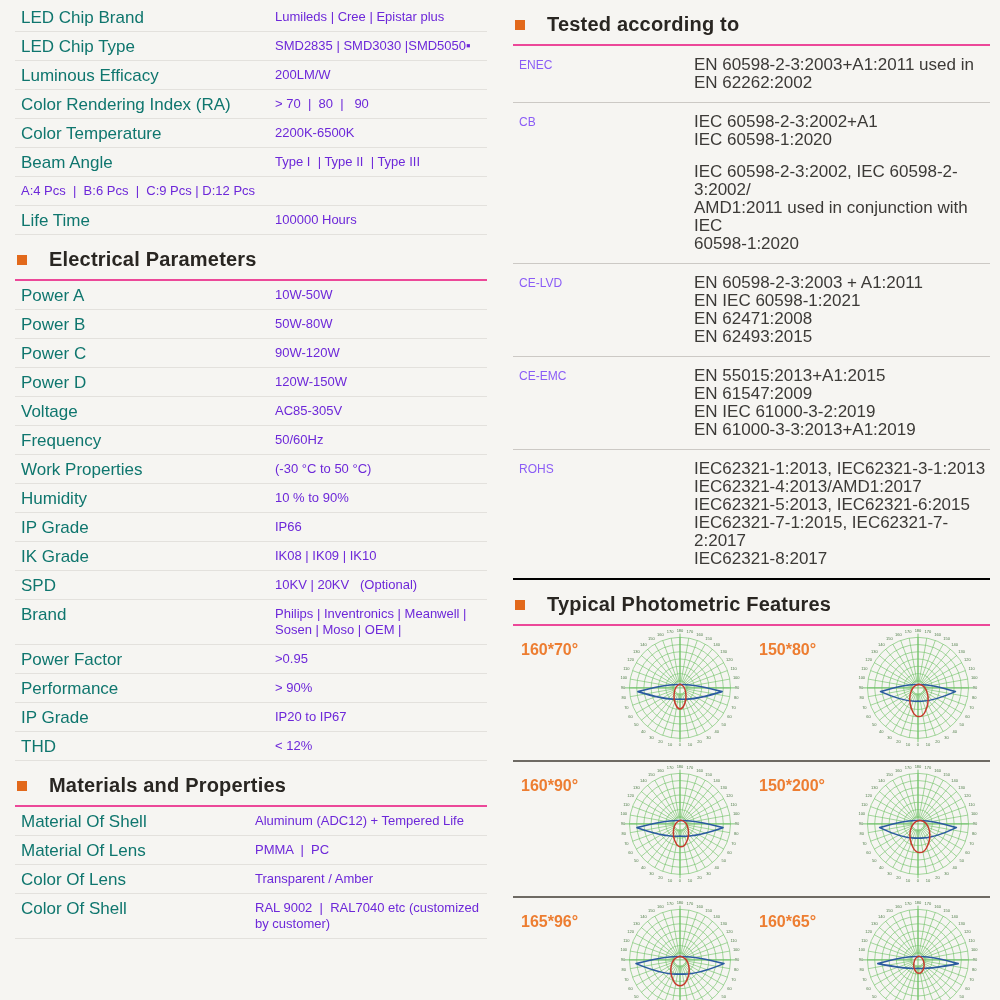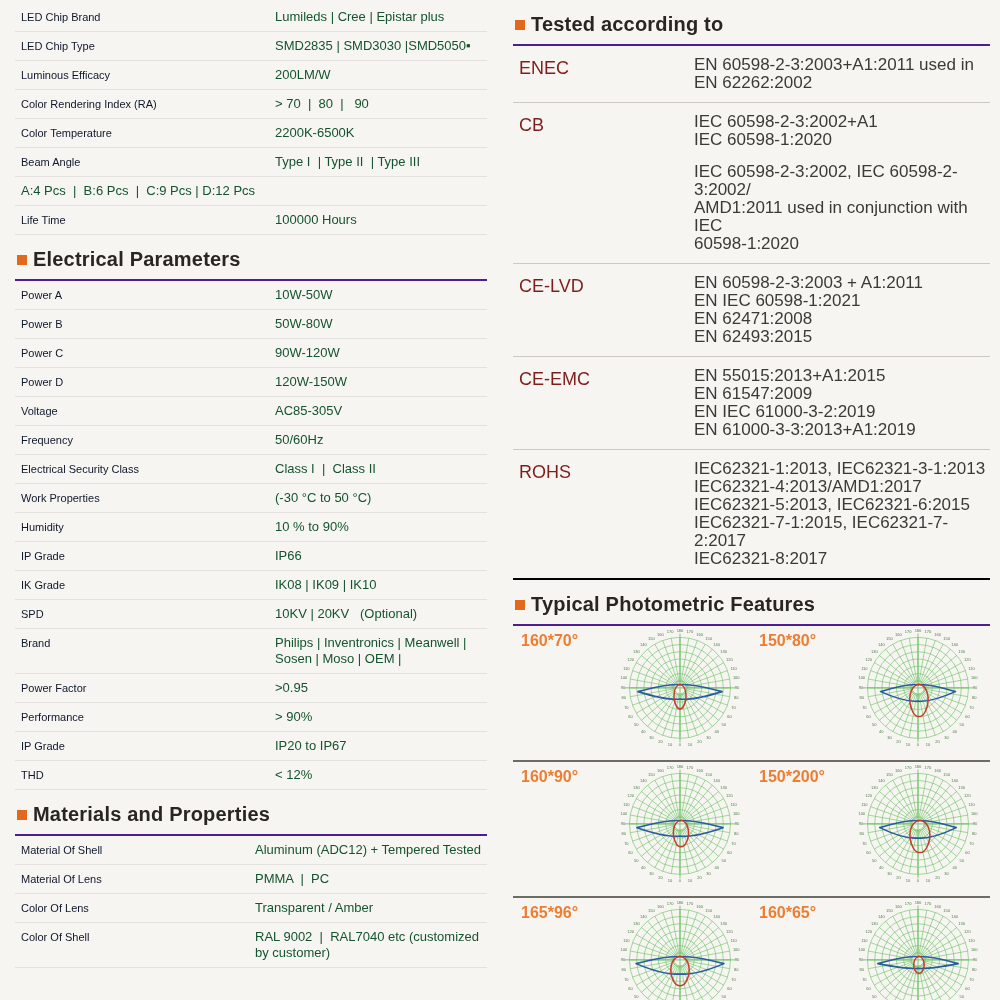--- a/index.html
+++ b/index.html
@@ -6,45 +6,45 @@
   body{
     width:1000px;height:1000px;position:relative;overflow:hidden;
     background:#f6f5f2;color:#3c3a37;
     font-family:"Liberation Sans","DejaVu Sans",sans-serif;
   }
   .col{position:absolute;top:0}
   #left-col{left:15px;width:472px;padding-top:3px}
   #right-col{left:513px;width:477px}
 
   
-  .sec-head{display:flex;align-items:center;gap:6px;padding:13px 0 8px 2px;
-            border-bottom:2px solid #4c1d95}
+  .sec-head{display:flex;align-items:center;gap:22px;padding:13px 0 8px 2px;
+            border-bottom:2px solid #ec4899}
   .sec-head .bullet{width:10px;height:10px;background:#e2691c;flex:none}
   .sec-head .sec-title{font-size:20px;font-weight:700;color:#292622;letter-spacing:.2px}
 
   
   .spec-row{display:flex;align-items:flex-start;border-bottom:1px solid #e3e1dd;
             padding:6px 0 6px 6px}
-  .spec-row .lbl{width:254px;flex:none;font-size:11px;color:#0f172a;line-height:15px;padding-top:1px}
-  .spec-row .val{flex:1;font-size:13px;color:#14532d;line-height:16px;white-space:pre-wrap}
+  .spec-row .lbl{width:254px;flex:none;font-size:17px;color:#0f766e;line-height:15px;padding-top:1px}
+  .spec-row .val{flex:1;font-size:13px;color:#6d28d9;line-height:16px;white-space:pre-wrap}
   .mat .spec-row .lbl{width:234px}
 
   
   .cert-row{display:flex;align-items:flex-start;border-bottom:1px solid #ccc9c5;
             padding:10px 0 10px 6px}
   .cert-row.last{border-bottom:2px solid #000000}
-  .cert-row .cname{width:175px;flex:none;font-size:18px;color:#7f1d1d;padding-top:2px}
+  .cert-row .cname{width:175px;flex:none;font-size:12px;color:#8b5cf6;padding-top:2px}
   .cert-row .clines{flex:1;font-size:17px;color:#3c3a37;line-height:18px;white-space:pre-wrap}
   .cert-row .clines .gap{height:14px}
 
   
   .photo-row{display:flex;height:134px}
   .photo-row.sep{border-bottom:2px solid #6e6a64}
   .photo-cell{width:238px;display:flex;flex:none}
-  .photo-label{width:88px;flex:none;padding:6px 0 0 8px;font-size:16px;font-weight:700;color:#ed7d31}
+  .photo-label{width:88px;flex:none;padding:15px 0 0 8px;font-size:16px;font-weight:700;color:#ed7d31}
   svg.polar{width:142px;height:131px;margin-top:2px;flex:none}
 </style>
 </head>
 <body>
 
 <div class="col" id="left-col">
     <div class="spec-row">
       <div class="lbl">LED Chip Brand</div>
       <div class="val">Lumileds | Cree | Epistar plus</div>
     </div>
@@ -98,24 +98,20 @@
       </div>
       <div class="spec-row">
         <div class="lbl">Voltage</div>
         <div class="val">AC85-305V</div>
       </div>
       <div class="spec-row">
         <div class="lbl">Frequency</div>
         <div class="val">50/60Hz</div>
       </div>
       <div class="spec-row">
-        <div class="lbl">Electrical Security Class</div>
-        <div class="val">Class I  |  Class II</div>
-      </div>
-      <div class="spec-row">
         <div class="lbl">Work Properties</div>
         <div class="val">(-30 °C to 50 °C)</div>
       </div>
       <div class="spec-row">
         <div class="lbl">Humidity</div>
         <div class="val">10 % to 90%</div>
       </div>
       <div class="spec-row">
         <div class="lbl">IP Grade</div>
         <div class="val">IP66</div>
@@ -151,21 +147,21 @@
         <div class="val">&lt; 12%</div>
       </div>
     </div>
     <div class="sec-head">
       <span class="bullet"></span>
       <span class="sec-title">Materials and Properties</span>
     </div>
     <div class="mat">
       <div class="spec-row">
         <div class="lbl">Material Of Shell</div>
-        <div class="val">Aluminum (ADC12) + Tempered Tested</div>
+        <div class="val">Aluminum (ADC12) + Tempered Life</div>
       </div>
       <div class="spec-row">
         <div class="lbl">Material Of Lens</div>
         <div class="val">PMMA  |  PC</div>
       </div>
       <div class="spec-row">
         <div class="lbl">Color Of Lens</div>
         <div class="val">Transparent / Amber</div>
       </div>
       <div class="spec-row">

